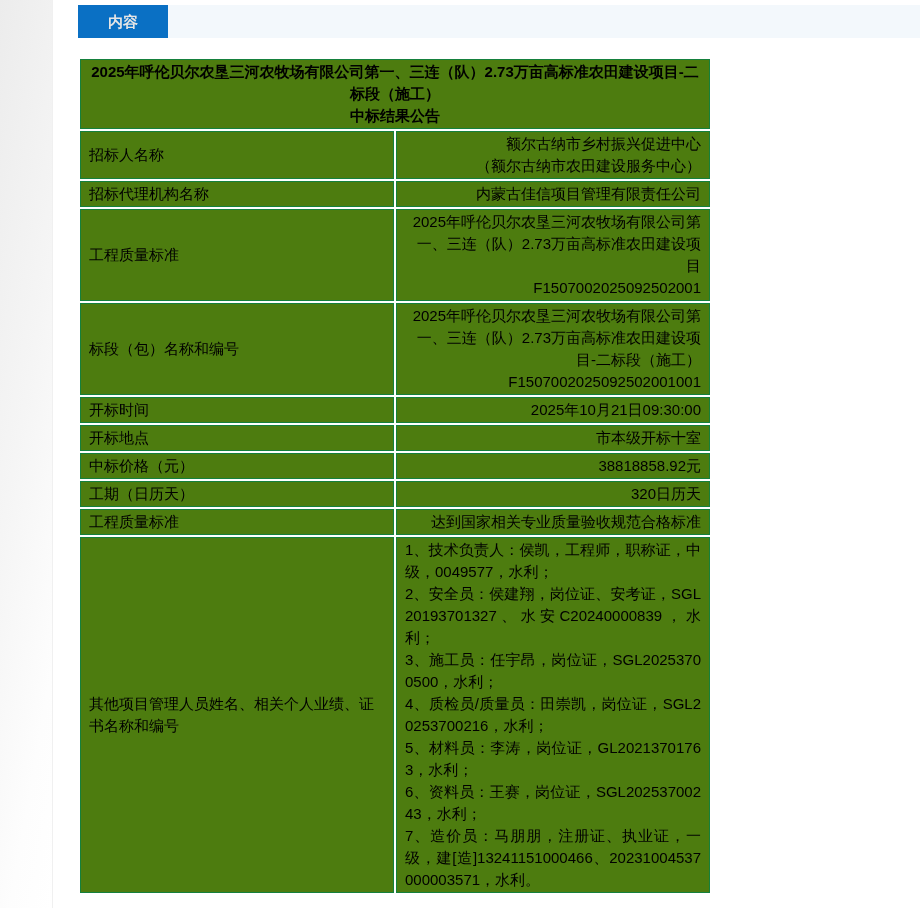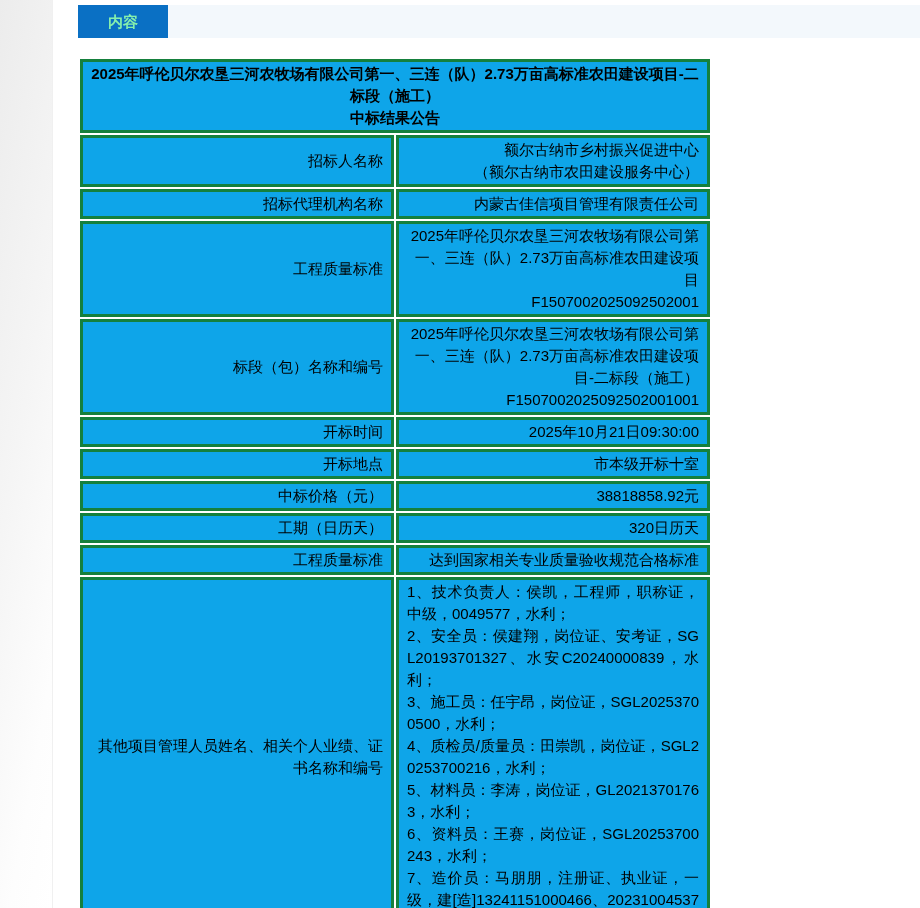--- a/index.html
+++ b/index.html
@@ -31,55 +31,55 @@
   .tab-bar {
     margin-top: 5px;
     height: 33px;
     background: #f3f8fc;
     display: flex;
     align-items: stretch;
   }
   .tab-active {
     width: 90px;
     background: #0a70c4;
-    color: #86efac;
+    color: #e5e5e5;
     font-weight: bold;
     font-size: 15px;
     line-height: 33px;
     text-align: center;
     cursor: pointer;
     border: none;
   }
   
   table.announce {
     margin-top: 19px;
     width: 634px;
     border-collapse: separate;
     border-spacing: 2px;
     table-layout: fixed;
   }
   table.announce td {
-    border: 3px solid #15803d;
-    background: #0ea5e9;
+    border: 1px solid #15803d;
+    background: #4d7c0f;
     font-size: 15px;
     line-height: 22px;
     padding: 1px 8px;
     vertical-align: middle;
     word-break: break-all;
     white-space: pre-line;
   }
   td.title-cell {
     text-align: center;
     font-weight: bold;
     line-height: 24px;
     padding: 2px 10px;
   }
   td.label-cell {
     width: 197px;
-    text-align: right;
+    text-align: left;
     margin-left: 35px;
   }
   td.value-cell {
     width: 433px;
     text-align: right;
   }
   td.value-left {
     text-align: justify;
     text-justify: inter-ideograph;
   }

